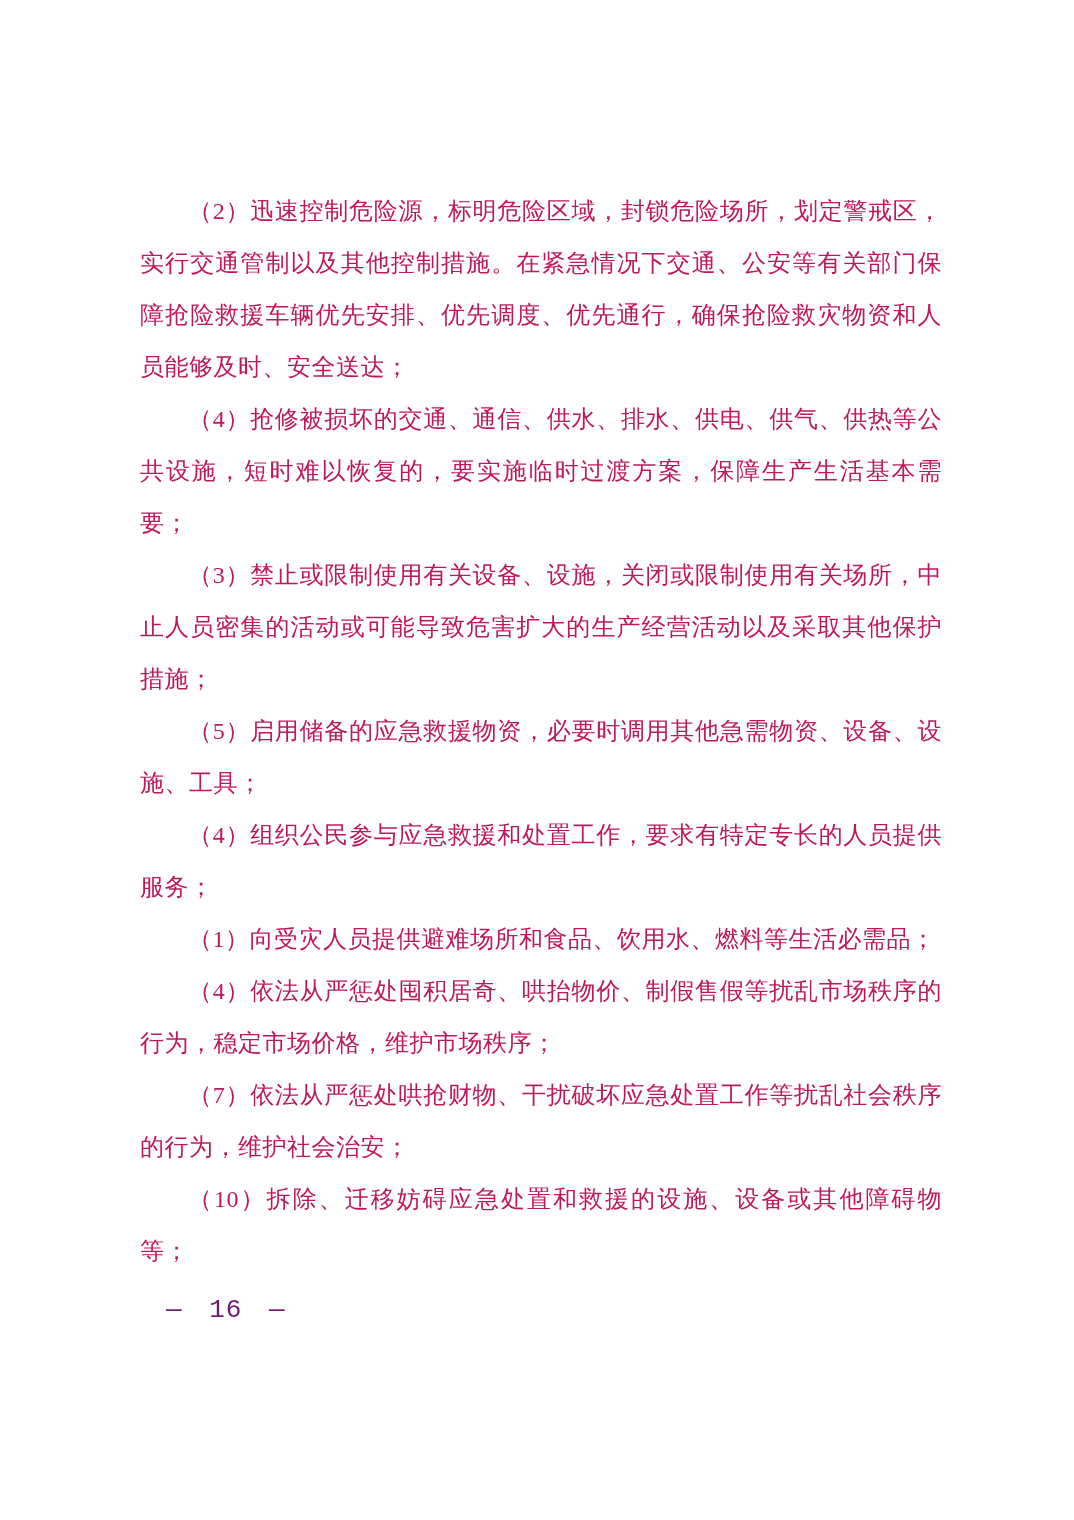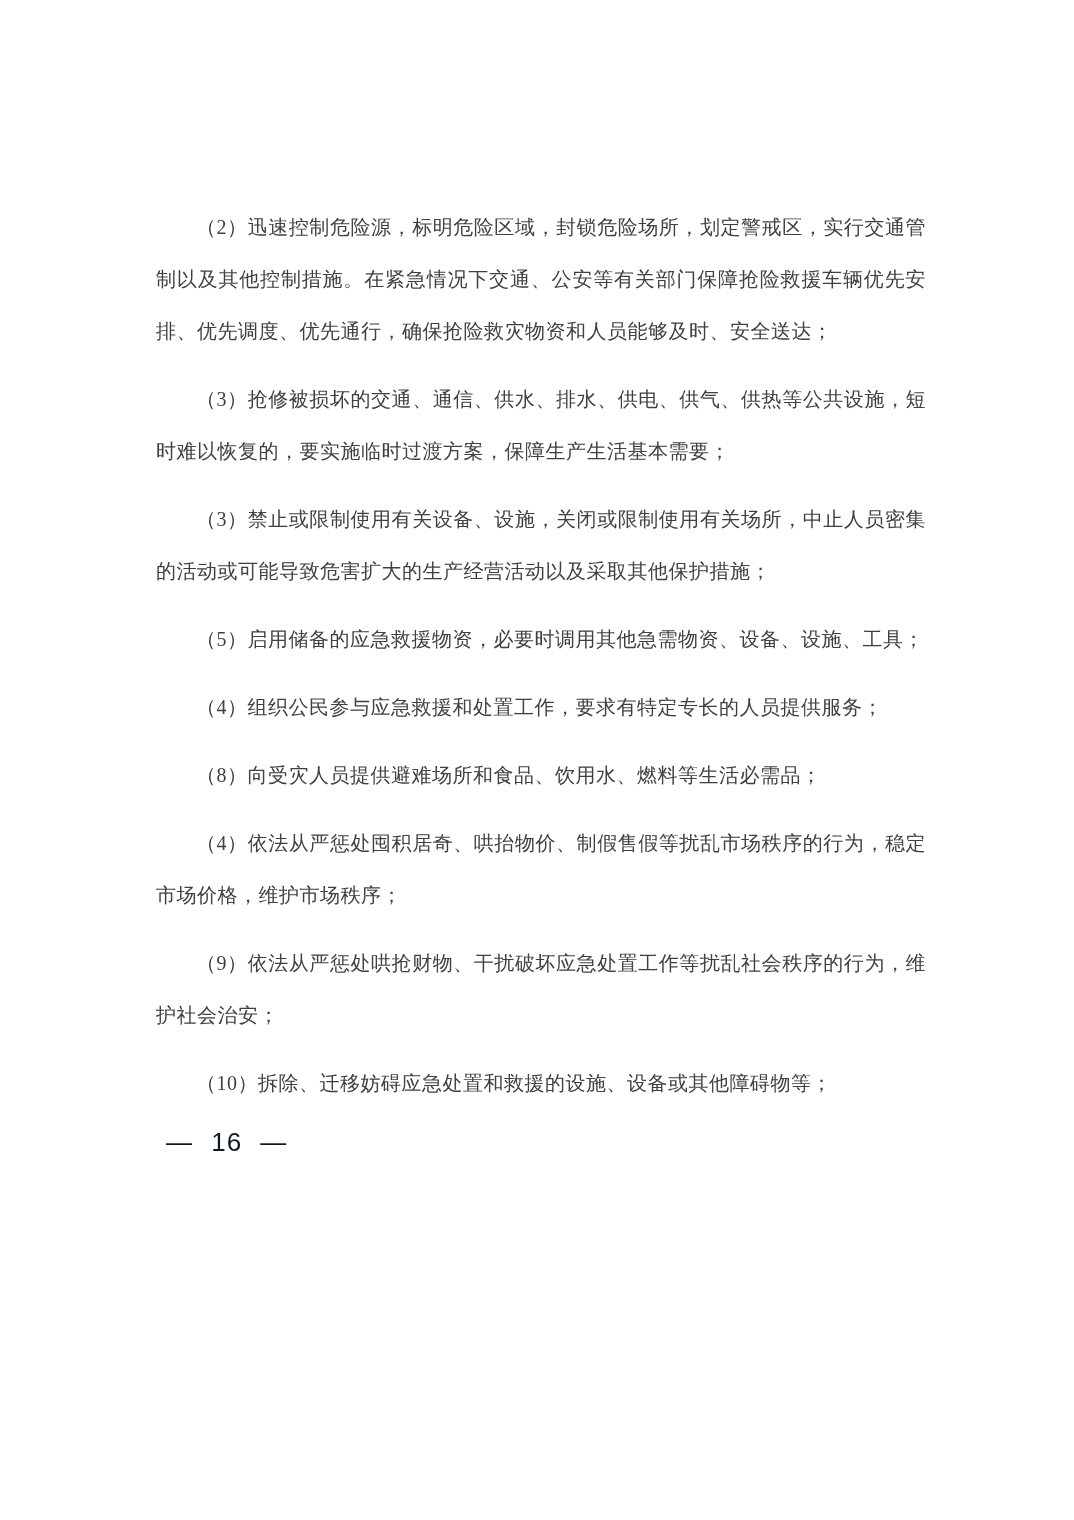--- a/index.html
+++ b/index.html
@@ -16,48 +16,48 @@
     overflow: hidden;
   }
   .page {
     box-sizing: border-box;
     width: 1074px;
     height: 1520px;
     padding: 185px 132px 0 140px;
     background: #ffffff;
   }
   .para {
-    margin: 16px;
-    font-size: 20px;
+    margin: 0;
+    font-size: 24px;
     line-height: 52px;
     text-align: justify;
     text-justify: inter-ideograph;
     text-indent: 2em;
     letter-spacing: 0.5px;
-    color: #404040;
+    color: #be185d;
     font-family: "Liberation Serif", serif;
   }
   .footer {
     margin-top: 16px;
     margin-left: 26px;
     font-size: 26px;
     line-height: 34px;
-    color: #0f172a;
-    font-family: Liberation Sans, sans-serif;
+    color: #701a75;
+    font-family: Liberation Mono, monospace;
     word-spacing: 10px;
     letter-spacing: 1px;
   }
 </style>
 </head>
 <body>
 
 <div class="page">
   <p class="para">（2）迅速控制危险源，标明危险区域，封锁危险场所，划定警戒区，实行交通管制以及其他控制措施。在紧急情况下交通、公安等有关部门保障抢险救援车辆优先安排、优先调度、优先通行，确保抢险救灾物资和人员能够及时、安全送达；</p>
-  <p class="para">（3）抢修被损坏的交通、通信、供水、排水、供电、供气、供热等公共设施，短时难以恢复的，要实施临时过渡方案，保障生产生活基本需要；</p>
+  <p class="para">（4）抢修被损坏的交通、通信、供水、排水、供电、供气、供热等公共设施，短时难以恢复的，要实施临时过渡方案，保障生产生活基本需要；</p>
   <p class="para">（3）禁止或限制使用有关设备、设施，关闭或限制使用有关场所，中止人员密集的活动或可能导致危害扩大的生产经营活动以及采取其他保护措施；</p>
   <p class="para">（5）启用储备的应急救援物资，必要时调用其他急需物资、设备、设施、工具；</p>
   <p class="para">（4）组织公民参与应急救援和处置工作，要求有特定专长的人员提供服务；</p>
-  <p class="para">（8）向受灾人员提供避难场所和食品、饮用水、燃料等生活必需品；</p>
+  <p class="para">（1）向受灾人员提供避难场所和食品、饮用水、燃料等生活必需品；</p>
   <p class="para">（4）依法从严惩处囤积居奇、哄抬物价、制假售假等扰乱市场秩序的行为，稳定市场价格，维护市场秩序；</p>
-  <p class="para">（9）依法从严惩处哄抢财物、干扰破坏应急处置工作等扰乱社会秩序的行为，维护社会治安；</p>
+  <p class="para">（7）依法从严惩处哄抢财物、干扰破坏应急处置工作等扰乱社会秩序的行为，维护社会治安；</p>
   <p class="para">（10）拆除、迁移妨碍应急处置和救援的设施、设备或其他障碍物等；</p>
   <div class="footer">— 16 —</div>
 </div>
 
 </body></html>

